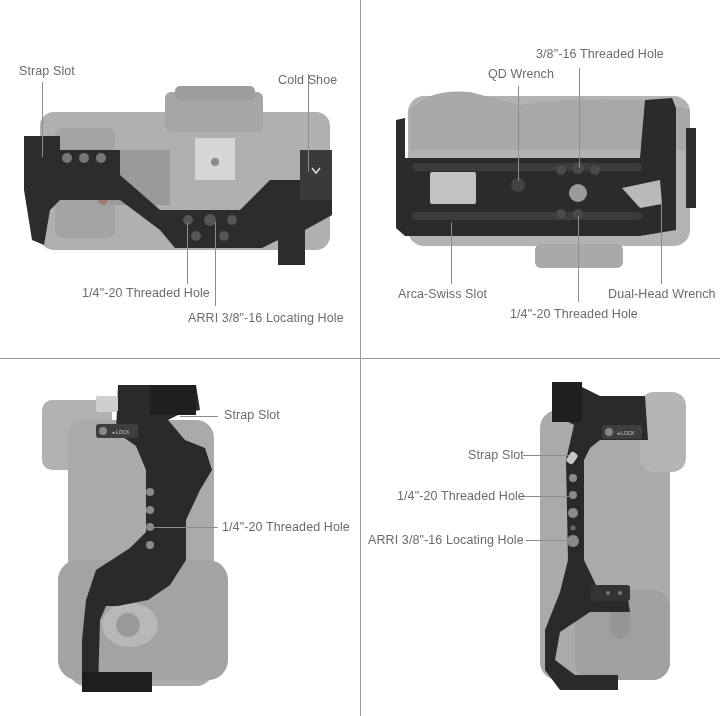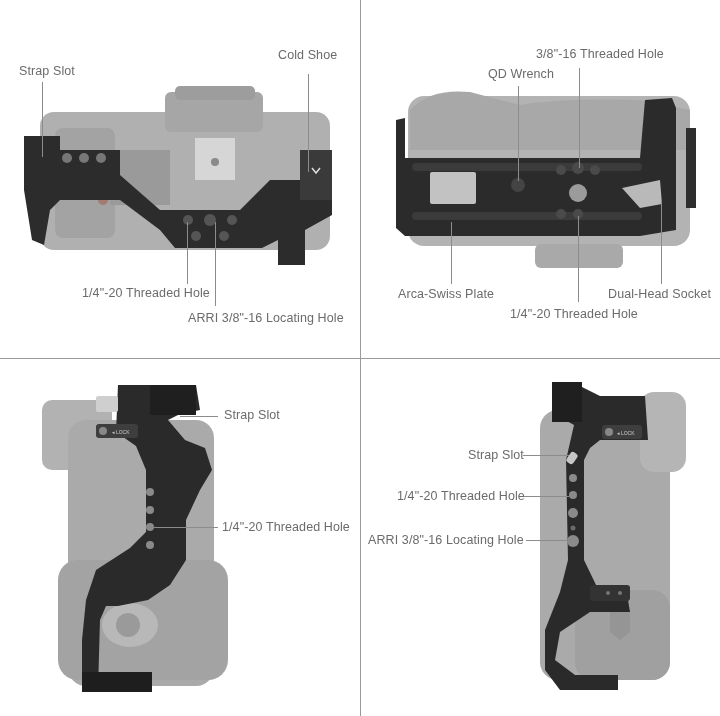--- a/index.html
+++ b/index.html
@@ -39,21 +39,21 @@
     <circle cx="188" cy="220" r="5" fill="#555"></circle>
     <circle cx="210" cy="220" r="6" fill="#555"></circle>
     <circle cx="232" cy="220" r="5" fill="#555"></circle>
     <circle cx="196" cy="236" r="5" fill="#555"></circle>
     <circle cx="224" cy="236" r="5" fill="#555"></circle>
     <path d="M312 168 l4 5 l4 -5" stroke="#ddd" stroke-width="1.5" fill="none"></path>
   </svg>
   <span class="label" style="left:19px;top:64px">Strap Slot</span>
   <div class="lead v" style="left:42px;top:82px;height:75px"></div>
 
-  <span class="label" style="left:278px;top:48px">Cold Shoe</span>
+  <span class="label" style="left:278px;top:73px">Cold Shoe</span>
   <div class="lead v" style="left:308px;top:74px;height:98px"></div>
 
   <div class="lead v" style="left:187px;top:222px;height:62px"></div>
   <span class="label" style="left:82px;top:286px">1/4"-20 Threaded Hole</span>
 
   <div class="lead v" style="left:215px;top:222px;height:84px"></div>
   <span class="label" style="left:188px;top:311px">ARRI 3/8"-16 Locating Hole</span>
 </div>
 
 <div>
@@ -76,27 +76,27 @@
     <path d="M622 188 L660 180 L662 204 L640 208 Z" fill="#b9b9b9"></path>
     <rect x="686" y="128" width="10" height="80" fill="#2e2e2e"></rect>
   </svg>
   <span class="label" style="left:536px;top:47px">3/8"-16 Threaded Hole</span>
   <div class="lead v" style="left:579px;top:68px;height:100px"></div>
 
   <span class="label" style="left:488px;top:67px">QD Wrench</span>
   <div class="lead v" style="left:518px;top:86px;height:95px"></div>
 
   <div class="lead v" style="left:451px;top:222px;height:62px"></div>
-  <span class="label" style="left:398px;top:287px">Arca-Swiss Plate</span>
+  <span class="label" style="left:398px;top:287px">Arca-Swiss Slot</span>
 
   <div class="lead v" style="left:578px;top:216px;height:86px"></div>
   <span class="label" style="left:510px;top:307px">1/4"-20 Threaded Hole</span>
 
   <div class="lead v" style="left:661px;top:200px;height:84px"></div>
-  <span class="label" style="left:608px;top:287px">Dual-Head Socket</span>
+  <span class="label" style="left:608px;top:287px">Dual-Head Wrench</span>
 </div>
 
 <div>
   <svg style="left:0;top:0" width="360" height="716">
     <rect x="42" y="400" width="70" height="70" rx="10" fill="#b2b2b2"></rect>
     <rect x="68" y="420" width="146" height="266" rx="18" fill="#aaaaaa"></rect>
     <rect x="58" y="560" width="170" height="120" rx="20" fill="#a3a3a3"></rect>
     <ellipse cx="130" cy="625" rx="28" ry="22" fill="#b8b8b8"></ellipse>
     <circle cx="128" cy="625" r="12" fill="#9a9a9a"></circle>
 

